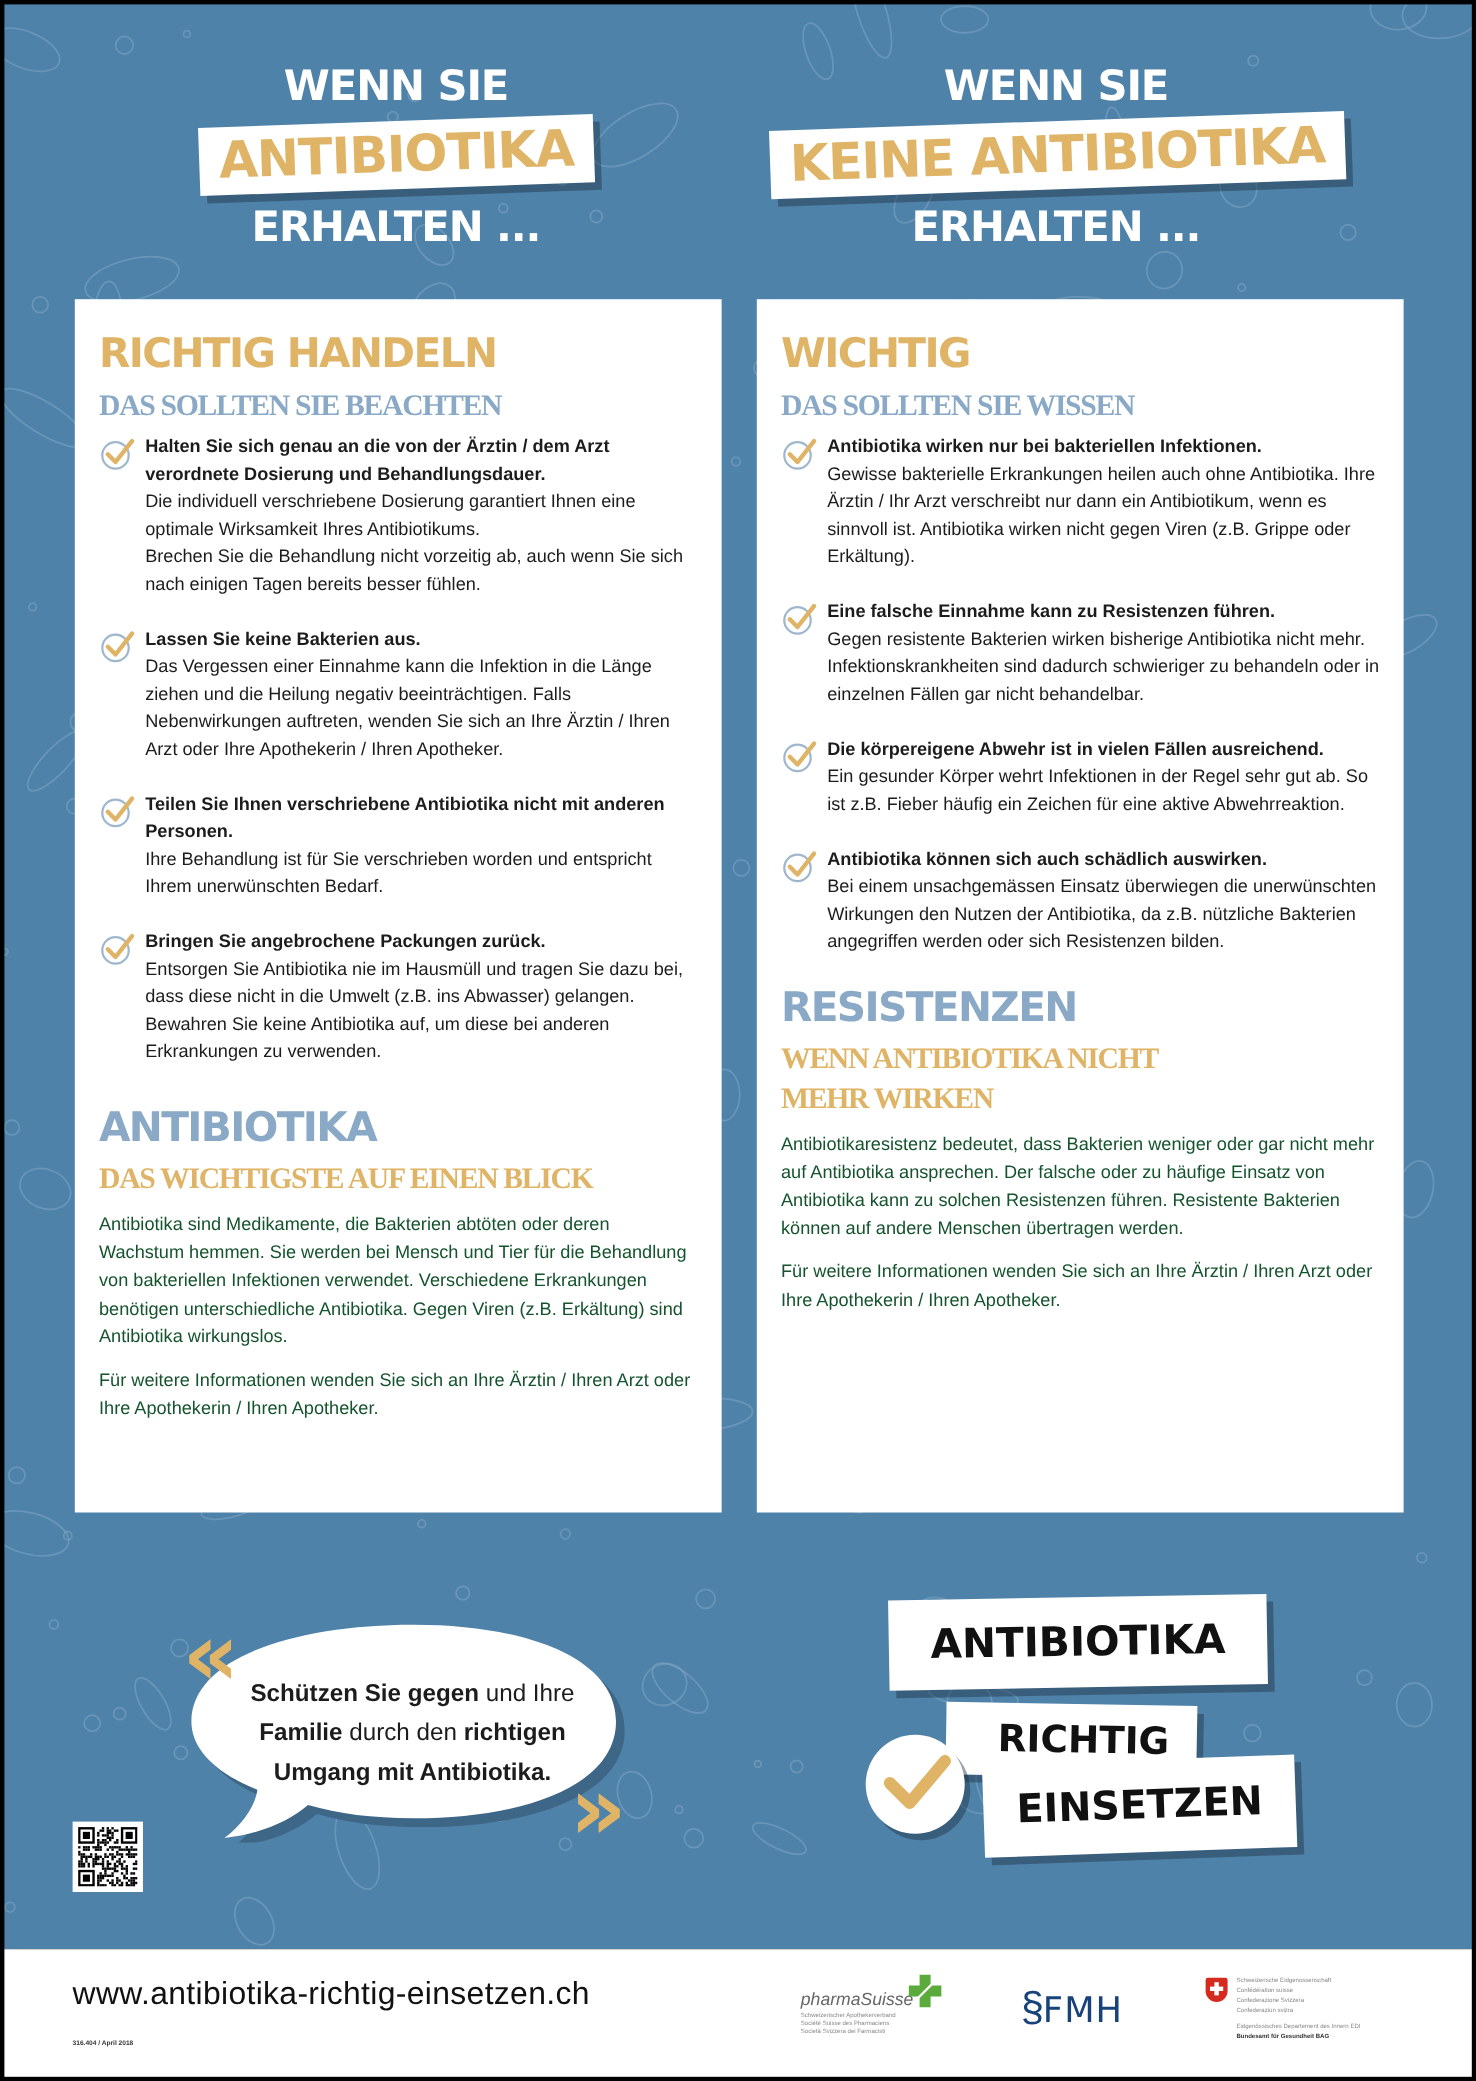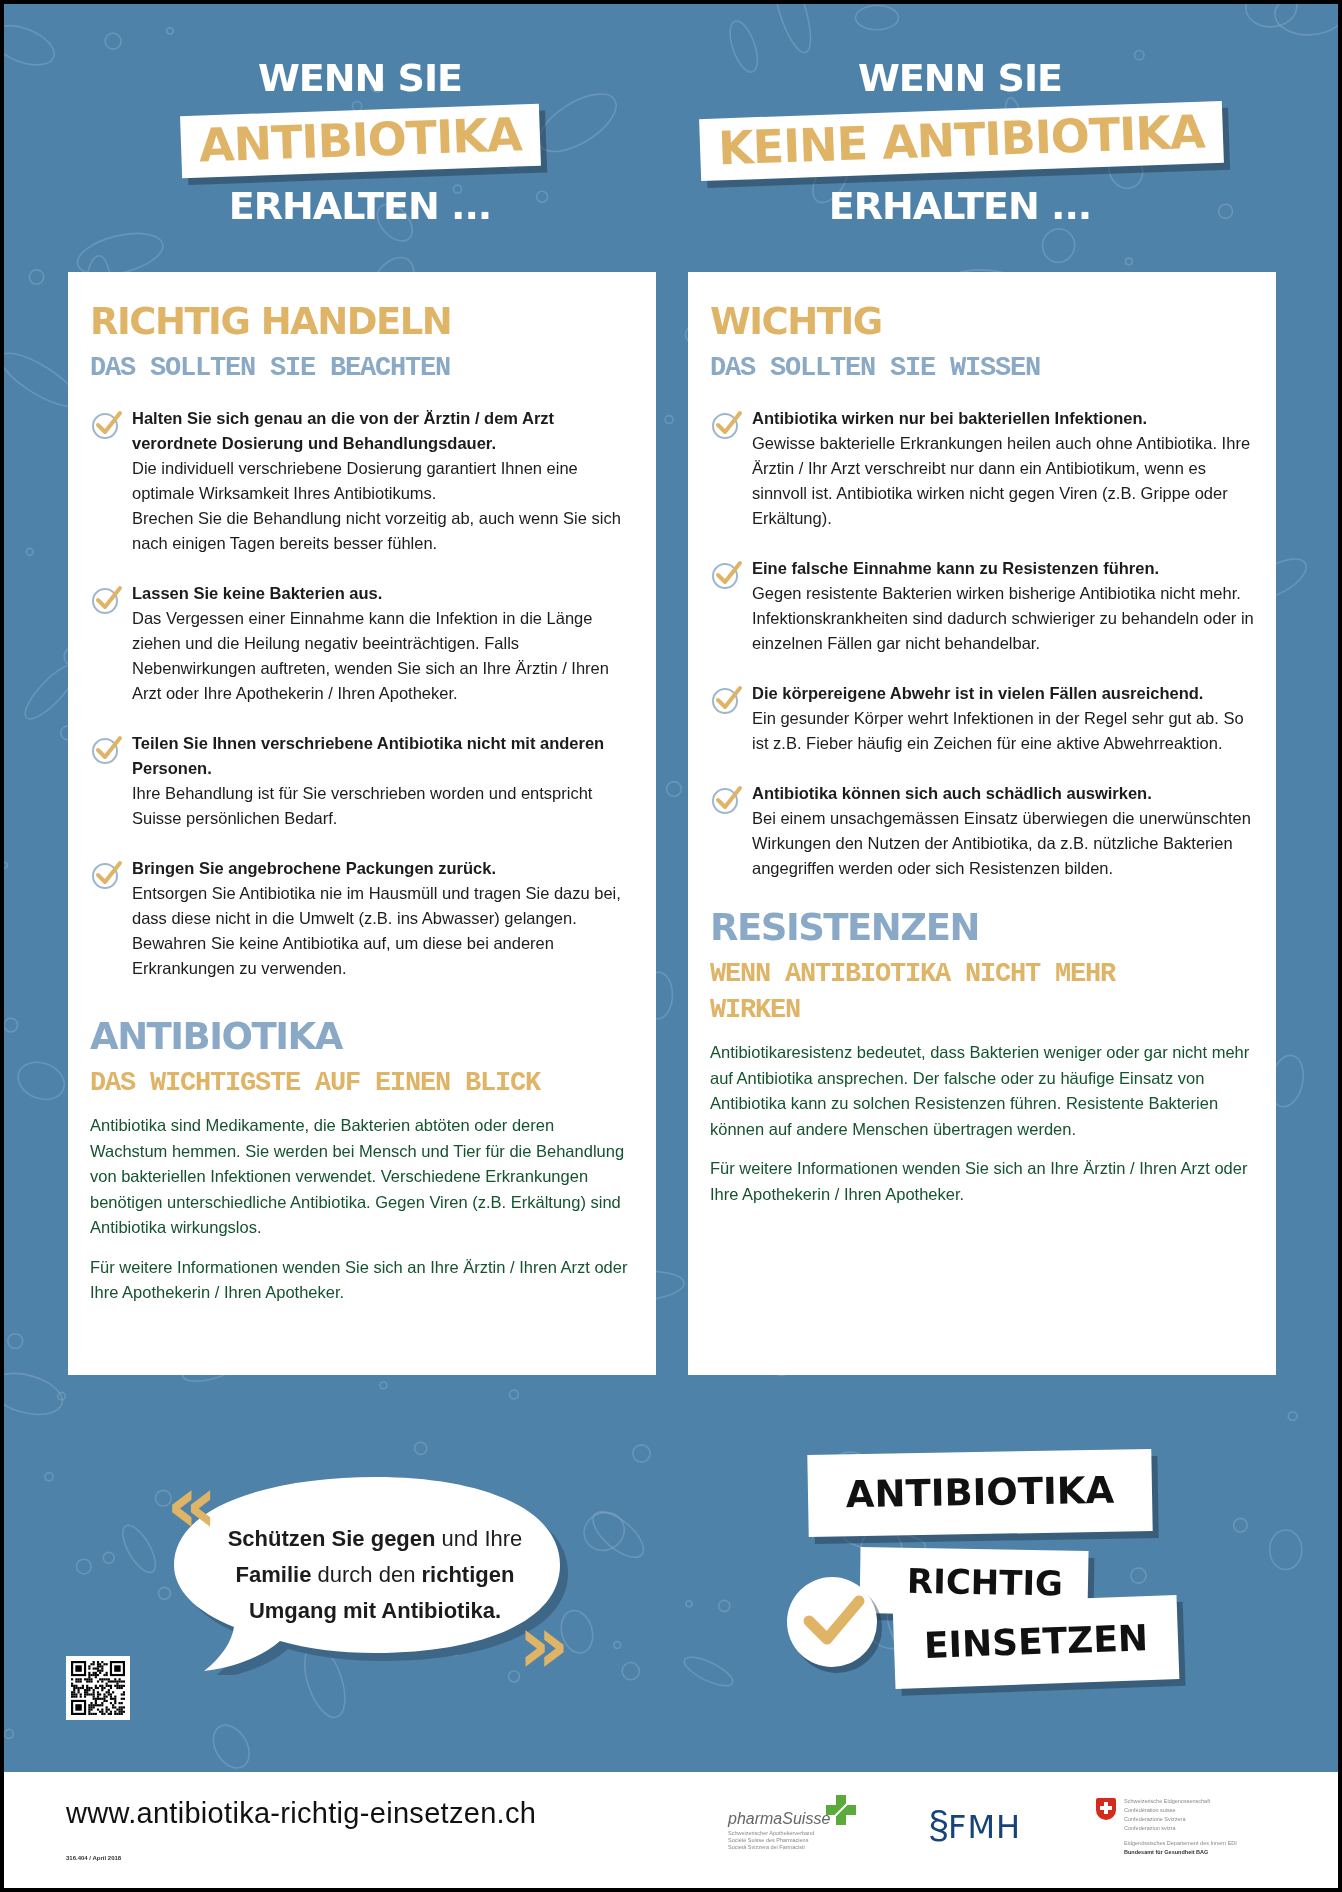--- a/index.html
+++ b/index.html
@@ -11,24 +11,24 @@
   .footer { position: absolute; left: 4px; top: 1772px; width: 1334px; height: 116px; background: #fff; }
 
   .headline { position: absolute; text-align: center; font-family: "DejaVu Sans", sans-serif; font-weight: bold; color: #fff; letter-spacing: -1px; }
   .hl-line { font-size: 38px; line-height: 52px; white-space: nowrap; }
   .hl-box { display: inline-block; background: #fff; color: #dfb466; padding: 4px 18px 6px; transform: rotate(-2deg); box-shadow: 6px 7px 0 rgba(30,50,70,0.45); margin: 6px 0 8px; font-size: 46px; line-height: 52px; white-space: nowrap; }
 
   .panel { position: absolute; top: 272px; width: 588px; height: 1103px; background: #fff; padding: 28px 22px 0 22px; }
   .panel.left { left: 68px; }
   .panel.right { left: 688px; }
   .h1 { font-family: "DejaVu Sans", sans-serif; font-weight: bold; font-size: 37px; letter-spacing: -1.5px; line-height: 44px; }
-  .h2 { font-family: Liberation Mono, monospace; font-weight: bold; font-size: 27px; letter-spacing: -1.2px; line-height: 36px; }
+  .h2 { font-family: Liberation Serif, serif; font-weight: bold; font-size: 27px; letter-spacing: -1.2px; line-height: 36px; }
   .gold { color: #dfb466; }
   .blue { color: #89a9c6; }
-  .items { margin-top: 20px; }
+  .items { margin-top: 8px; }
   .item { position: relative; padding-left: 42px; margin-bottom: 25px; font-size: 16.5px; line-height: 25px; color: #1c1c1c; }
   .item .check { position: absolute; left: 0; top: 2px; width: 36px; height: 32px; }
   .item .title { font-weight: bold; }
   .para { font-size: 16.5px; line-height: 25.5px; color: #14532d; margin-top: 12px; }
   .para + .para { margin-top: 14px; }
 
   .bubble { position: absolute; left: 168px; top: 1465px; width: 400px; height: 210px; }
   .bubble-text { position: absolute; left: 190px; top: 1521px; width: 370px; text-align: center; font-size: 22px; line-height: 36px; color: #1c1c1c; }
   .bubble-text b { font-weight: bold; }
   .qmark { position: absolute; font-family: "DejaVu Sans", sans-serif; font-weight: bold; color: #dfb466; font-size: 80px; line-height: 80px; }
@@ -259,21 +259,21 @@
           </svg>
         <div class="title">Lassen Sie keine Bakterien aus.</div>
         <div>Das Vergessen einer Einnahme kann die Infektion in die Länge ziehen und die Heilung negativ beeinträchtigen. Falls Nebenwirkungen auftreten, wenden Sie sich an Ihre Ärztin / Ihren Arzt oder Ihre Apothekerin / Ihren Apotheker.</div>
       </div>
       <div class="item">
         <svg class="check" viewBox="0 0 36 32">
             <circle cx="15" cy="18" r="12" fill="none" stroke="#9fb7cd" stroke-width="2"></circle>
             <path d="M8 17 L15 24 L30 5" fill="none" stroke="#dfb466" stroke-width="4" stroke-linecap="round" stroke-linejoin="round"></path>
           </svg>
         <div class="title">Teilen Sie Ihnen verschriebene Antibiotika nicht mit anderen Personen.</div>
-        <div>Ihre Behandlung ist für Sie verschrieben worden und entspricht Suisse persönlichen Bedarf.</div>
+        <div>Ihre Behandlung ist für Sie verschrieben worden und entspricht Ihrem unerwünschten Bedarf.</div>
       </div>
       <div class="item">
         <svg class="check" viewBox="0 0 36 32">
             <circle cx="15" cy="18" r="12" fill="none" stroke="#9fb7cd" stroke-width="2"></circle>
             <path d="M8 17 L15 24 L30 5" fill="none" stroke="#dfb466" stroke-width="4" stroke-linecap="round" stroke-linejoin="round"></path>
           </svg>
         <div class="title">Bringen Sie angebrochene Packungen zurück.</div>
         <div>Entsorgen Sie Antibiotika nie im Hausmüll und tragen Sie dazu bei, dass diese nicht in die Umwelt (z.B. ins Abwasser) gelangen. Bewahren Sie keine Antibiotika auf, um diese bei anderen Erkrankungen zu verwenden.</div>
       </div>
     </div>

